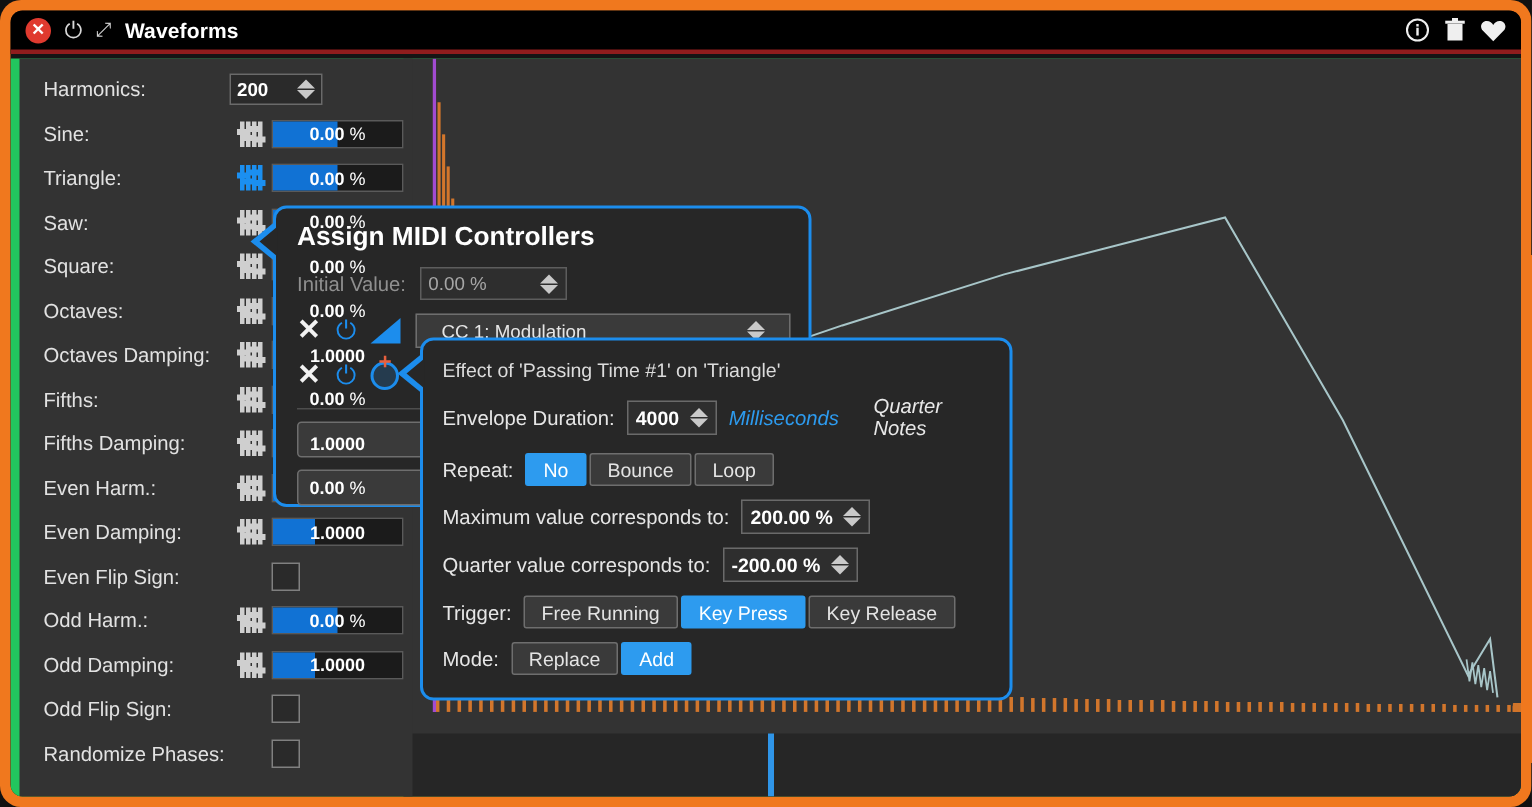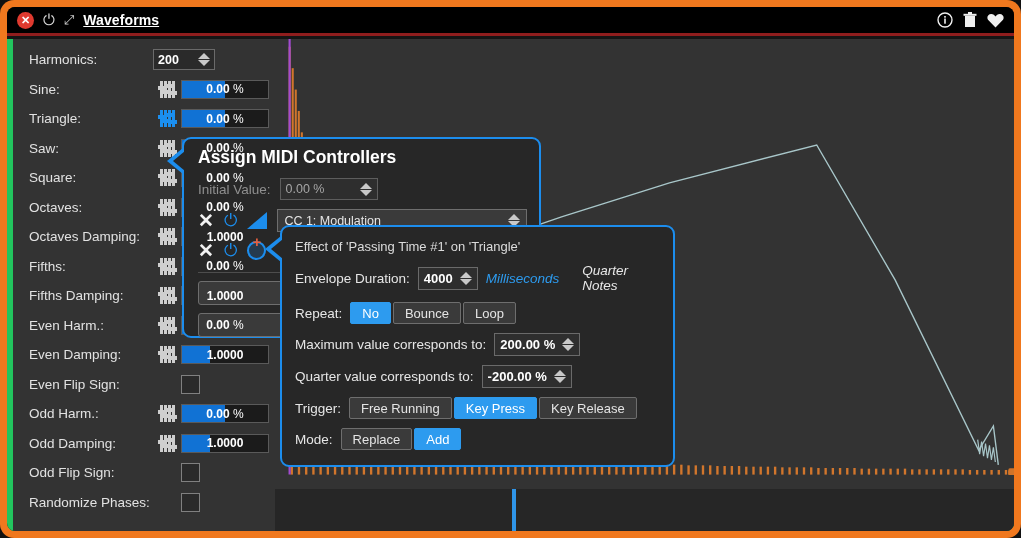--- a/index.html
+++ b/index.html
@@ -29,21 +29,21 @@
     border-bottom:3px solid #8f1d1d;
   }
   .tb-icon{ display:inline-flex; align-items:center; justify-content:center; }
   #closeBtn{
     width:17px;height:17px;border-radius:50%;background:#e03a2f;
     color:#fff;font-size:11px;line-height:17px;text-align:center;font-weight:bold;
     margin-right:9px; cursor:pointer;
   }
   #powerBtn{ color:#d8d8d8; font-size:15px; margin-right:9px; cursor:pointer; }
   #resizeBtn{ color:#d0d0d0; font-size:13px; margin-right:9px; cursor:pointer; }
-  #winTitle{ color:#ffffff; font-size:14px; font-weight:bold; letter-spacing:.1px;text-decoration:underline;}
+  #winTitle{ color:#ffffff; font-size:14px; font-weight:bold; letter-spacing:.1px;}
   #tb-right{ margin-left:auto; display:flex; align-items:center; gap:10px; }
   #tb-right .g{ color:#efefef; cursor:pointer; display:flex; align-items:center;}
 
   
   #body{
     position:absolute; left:0; top:32px; right:0; bottom:0;
     background:#22c55e;
   }
 
   
@@ -122,21 +122,21 @@
   .xIco{ color:#f2f2f2; font-size:19px; font-weight:bold; cursor:pointer; line-height:1;}
   .pwrIco{ color:#1c8ded; font-size:17px; cursor:pointer; line-height:1;}
   .rampIco{ width:0;height:0;border-bottom:17px solid #1c8ded;border-left:20px solid transparent; cursor:pointer;}
   .timeIco{
     width:19px;height:19px;border-radius:50%;border:2px solid #1c8ded;background:#1c8ded33;
     position:relative; cursor:pointer;
   }
   .timeIco::before{ content:"+"; position:absolute; left:3px; top:-10px; color:#e8603e; font-size:15px; font-weight:bold;}
   .ccSelect{
     flex:1; height:23px; background:#3a3a3a; border:1px solid #6e6e6e;
-    display:flex; align-items:center; padding:0 6px; gap:6px; cursor:pointer;
+    display:flex; align-items:center; padding:0 16px; gap:6px; cursor:pointer;
   }
   .ccSelect .t{ color:#e6e6e6; font-size:12.5px; flex:1; }
   .sepLine{ margin-top:12px; height:1px; background:#4d4d4d; }
   .addBtn{
     margin-top:8px; height:24px; background:#3a3a3a; border:1px solid #6e6e6e;
     border-radius:3px; color:#e4e4e4; font-size:13px;
     display:flex; align-items:center; justify-content:center; cursor:pointer;
     overflow:hidden; white-space:nowrap;
   }
 

